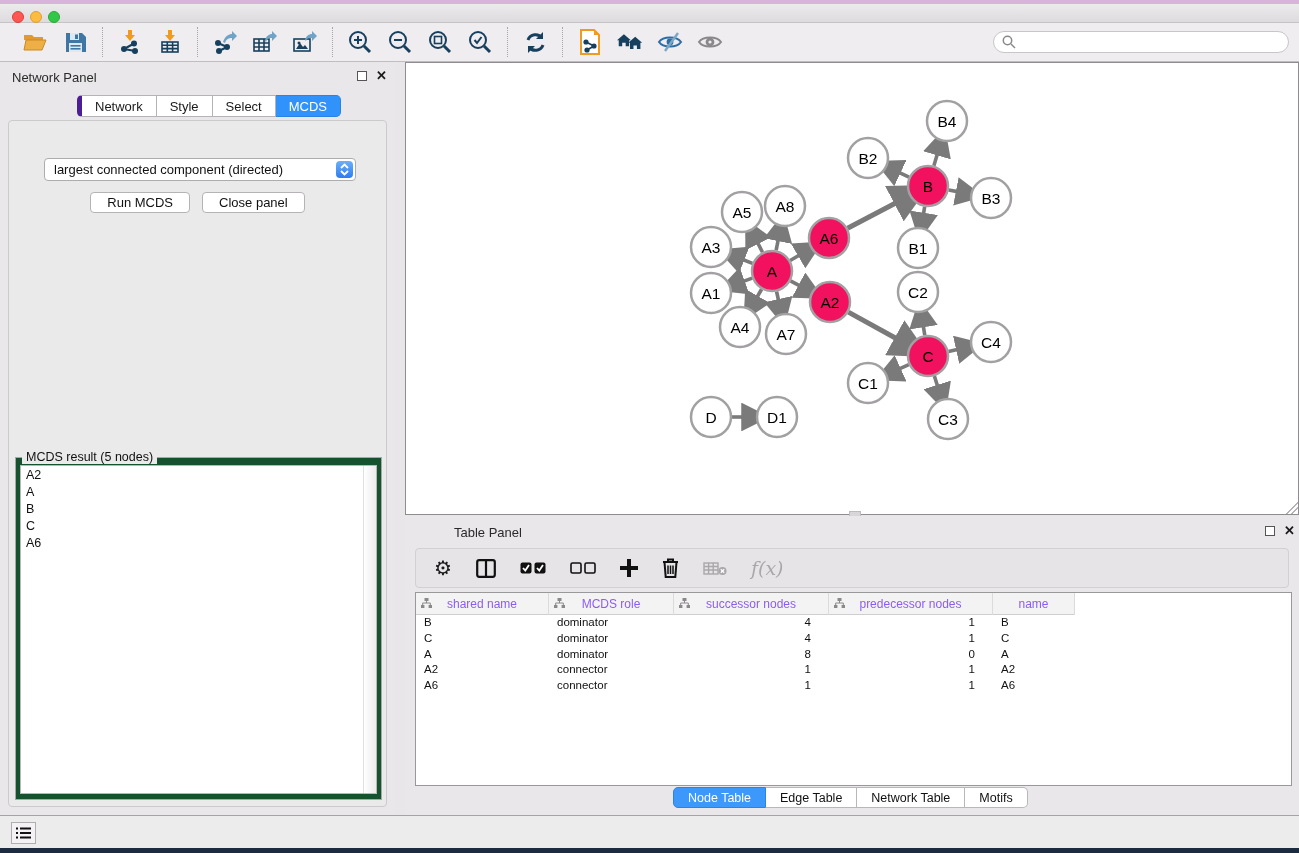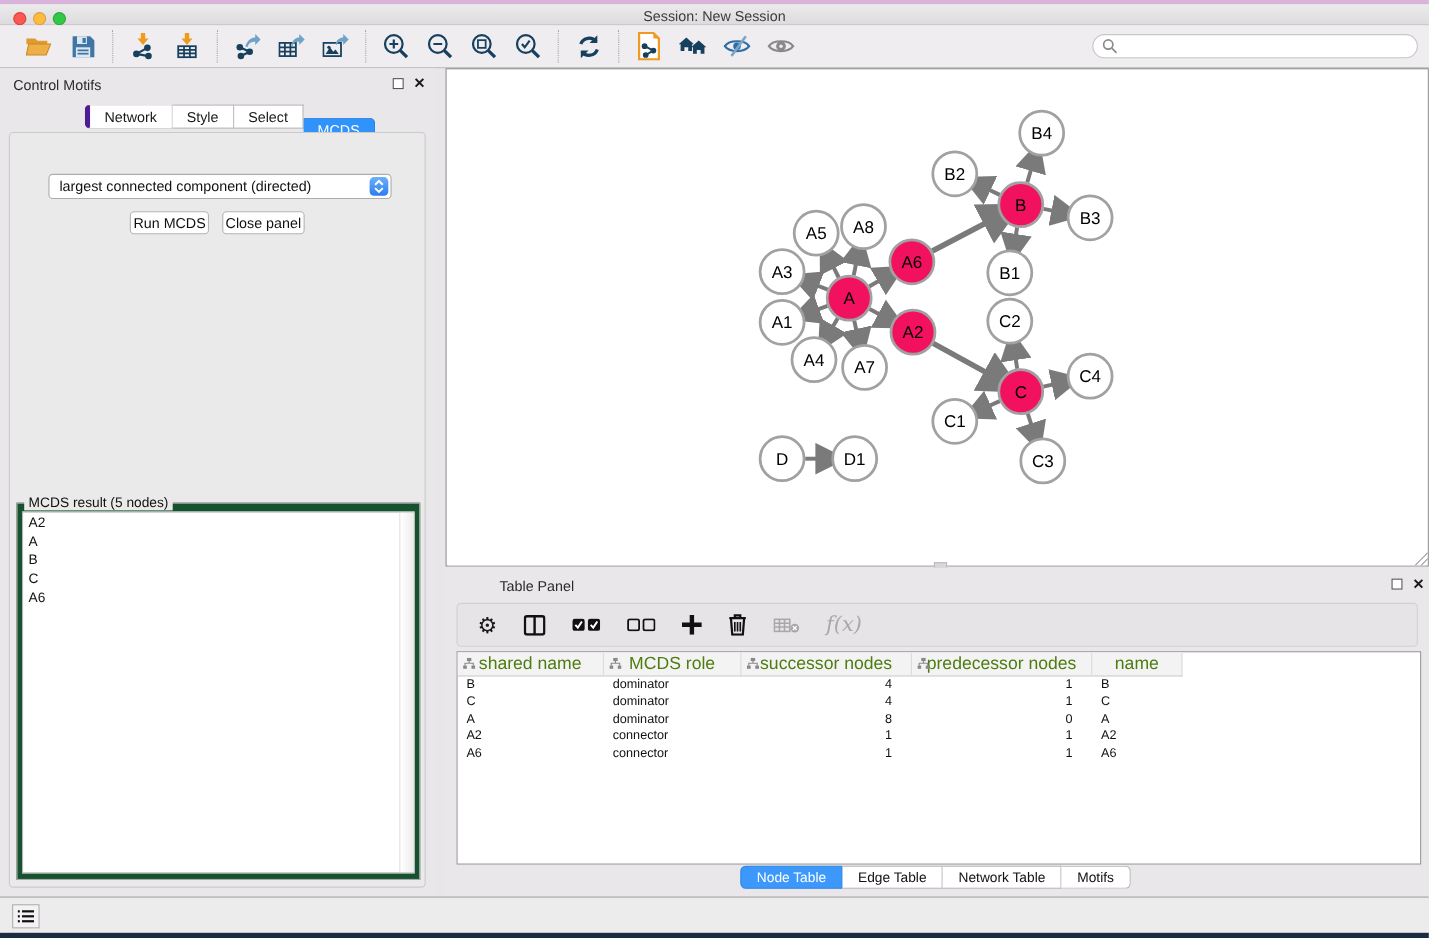--- a/index.html
+++ b/index.html
@@ -31,34 +31,34 @@
   
   .control-panel { position:absolute; left:0; top:62px; width:395px; height:753px; background:#e9e7e9; }
   .cp-header { position:absolute; left:0; top:0; width:100%; height:28px; }
   .cp-title { position:absolute; left:12px; top:8px; font-size:13px; color:#2a2a2a; }
   .float-icon { position:absolute; top:9px; width:10px; height:10px; border:1.5px solid #555; background:#fff; }
   .close-icon { position:absolute; top:6px; font-size:13px; font-weight:bold; color:#1a1a1a; }
   .cp-tabs { position:absolute; left:77px; top:33px; height:22px; display:flex; }
   .cp-tab { height:22px; padding:0 13px; background:#fff; border:1px solid #b5b3b5; border-left:none;
     font-size:13px; color:#1a1a1a; display:flex; align-items:center; }
   .cp-tab:first-child { border-left:5px solid #4c1d95; border-radius:5px 0 0 5px; }
-  .cp-tab:last-child { border-radius:0 5px 5px 0;margin-top:12px; }
+  .cp-tab:last-child { border-radius:0 5px 5px 0; }
   .cp-tab.selected { background:#3093fb; border-color:#2b84e4; color:#fff; }
   .cp-content { position:absolute; left:8px; top:58px; width:379px; height:687px;
     background:#ebeaeb; border:1px solid #cccacc; border-radius:4px; }
   .opt-label { position:absolute; left:0; top:16px; width:100%; text-align:center; font-size:13px; color:#111; }
   .criterion { position:absolute; left:35px; top:37px; width:312px; height:23px; background:#fff;
     border:1px solid #aeacae; border-radius:4px; font-size:13px; color:#111;
     display:flex; align-items:center; padding-left:9px; }
   .stepper { position:absolute; right:2px; top:2px; width:17px; height:17px; border-radius:4px;
     background:linear-gradient(#6cb0f9,#2e7df0); display:flex; flex-direction:column;
     align-items:center; justify-content:center; }
   .cp-buttons { position:absolute; left:0; top:71px; width:100%; display:flex; justify-content:center; gap:12px; }
   .btn { height:21px; background:#fff; border:1px solid #b5b3b5; border-radius:4px;
-    font-size:13px; color:#111; padding:0 2px; display:flex; align-items:center; }
+    font-size:13px; color:#111; padding:0 16px; display:flex; align-items:center; }
   .result-box { position:absolute; left:6px; top:336px; width:367px; height:343px;
     border:1px solid #a8a6a8; background:#14532d; }
   .result-legend { position:absolute; left:6px; top:-8px; background:#ebeaeb; padding:0 4px;
     font-size:12.5px; color:#111; }
   .result-list { position:absolute; left:4px; top:7px; right:4px; bottom:5px; background:#fff;
     border:1px solid #b8b6b8; overflow:hidden; }
   .result-item { font-size:12.5px; color:#111; padding:1.5px 0 1.5px 5px; }
   .result-scroll { position:absolute; right:0; top:0; width:13px; height:100%;
     background:linear-gradient(90deg,#ffffff,#ececec); border-left:1px solid #e0e0e0; }
 
@@ -84,21 +84,21 @@
     display:flex; align-items:center; gap:24px; padding-left:18px; }
   .tp-icon { display:flex; align-items:center; justify-content:center; color:#111; }
   .tp-icon.disabled { color:#a9a7a9; }
   .fx { font-family:"DejaVu Serif", serif; font-style:italic; font-size:19px; color:#a9a7a9; }
   .gear { font-size:20px; color:#1a1a1a; }
   .data-table { position:absolute; left:10px; top:76px; width:877px; height:194px;
     background:#fff; border:1px solid #9a989a; overflow:hidden; }
   .thead { position:absolute; left:0; top:0; height:22px; display:flex;
     background:#f4f3f4; border-bottom:1px solid #cfcdcf; }
   .th { position:relative; height:22px; border-right:1px solid #dcdadc;
-    display:flex; align-items:center; justify-content:center; font-size:16px; color:#4d7c0f; }
+    display:flex; align-items:center; justify-content:center; font-size:12px; color:#8b5cf6; }
   .th .tree-ic { position:absolute; left:5px; top:5px; }
   .tbody { position:absolute; left:0; top:22px; width:100%; }
   .tr { display:flex; height:15.8px; }
   .td { font-size:11.5px; color:#111; line-height:15.8px; white-space:nowrap; overflow:hidden; }
 
   .tp-tabs { position:absolute; left:268px; top:271px; height:21px; display:flex; }
   .tp-tab { height:21px; padding:0 14px; background:#fff; border:1px solid #b9b7b9; border-left:none;
     font-size:12.5px; color:#111; display:flex; align-items:center; }
   .tp-tab:first-child { border-left:1px solid #b9b7b9; border-radius:5px 0 0 5px; }
   .tp-tab:last-child { border-radius:0 5px 5px 0;text-align:right; }
@@ -120,21 +120,20 @@
 </head>
 <body>
 
 <div class="app">
 
   <div class="accent-strip"></div>
   <div class="titlebar">
     <span class="tl red" style="left:12px"></span>
     <span class="tl yellow" style="left:30px"></span>
     <span class="tl green" style="left:48px"></span>
-    <div class="win-title">Session: New Session</div>
   </div>
 
   <div class="toolbar">
     <div class="tgroup">
       <span class="ticon">
         <svg width="24" height="20" viewBox="0 0 24 20">
             <path d="M1 3 h8 l2 2 h9 v3 H1z" fill="#e09a2f"></path>
             <path d="M3 8 h20 l-4 10 H1z" fill="#eeaf46" stroke="#c98a25"></path>
           </svg>
       </span>
@@ -282,21 +281,21 @@
         <svg width="14" height="14" viewBox="0 0 14 14">
             <circle cx="5.5" cy="5.5" r="4.2" fill="none" stroke="#8a888a" stroke-width="1.5"></circle>
             <path d="M9 9 L13 13" stroke="#8a888a" stroke-width="1.5"></path>
           </svg>
       </span>
     </div>
   </div>
 
   <div class="control-panel">
     <div class="cp-header">
-      <span class="cp-title">Control Motifs</span>
+      <span class="cp-title">Network Panel</span>
       <span class="float-icon" style="left:357px"></span>
       <span class="close-icon" style="left:376px">✕</span>
     </div>
     <div class="cp-tabs">
       <span class="cp-tab">Network</span>
       <span class="cp-tab">Style</span>
       <span class="cp-tab">Select</span>
       <span class="cp-tab selected">MCDS</span>
     </div>
     <div class="cp-content">

